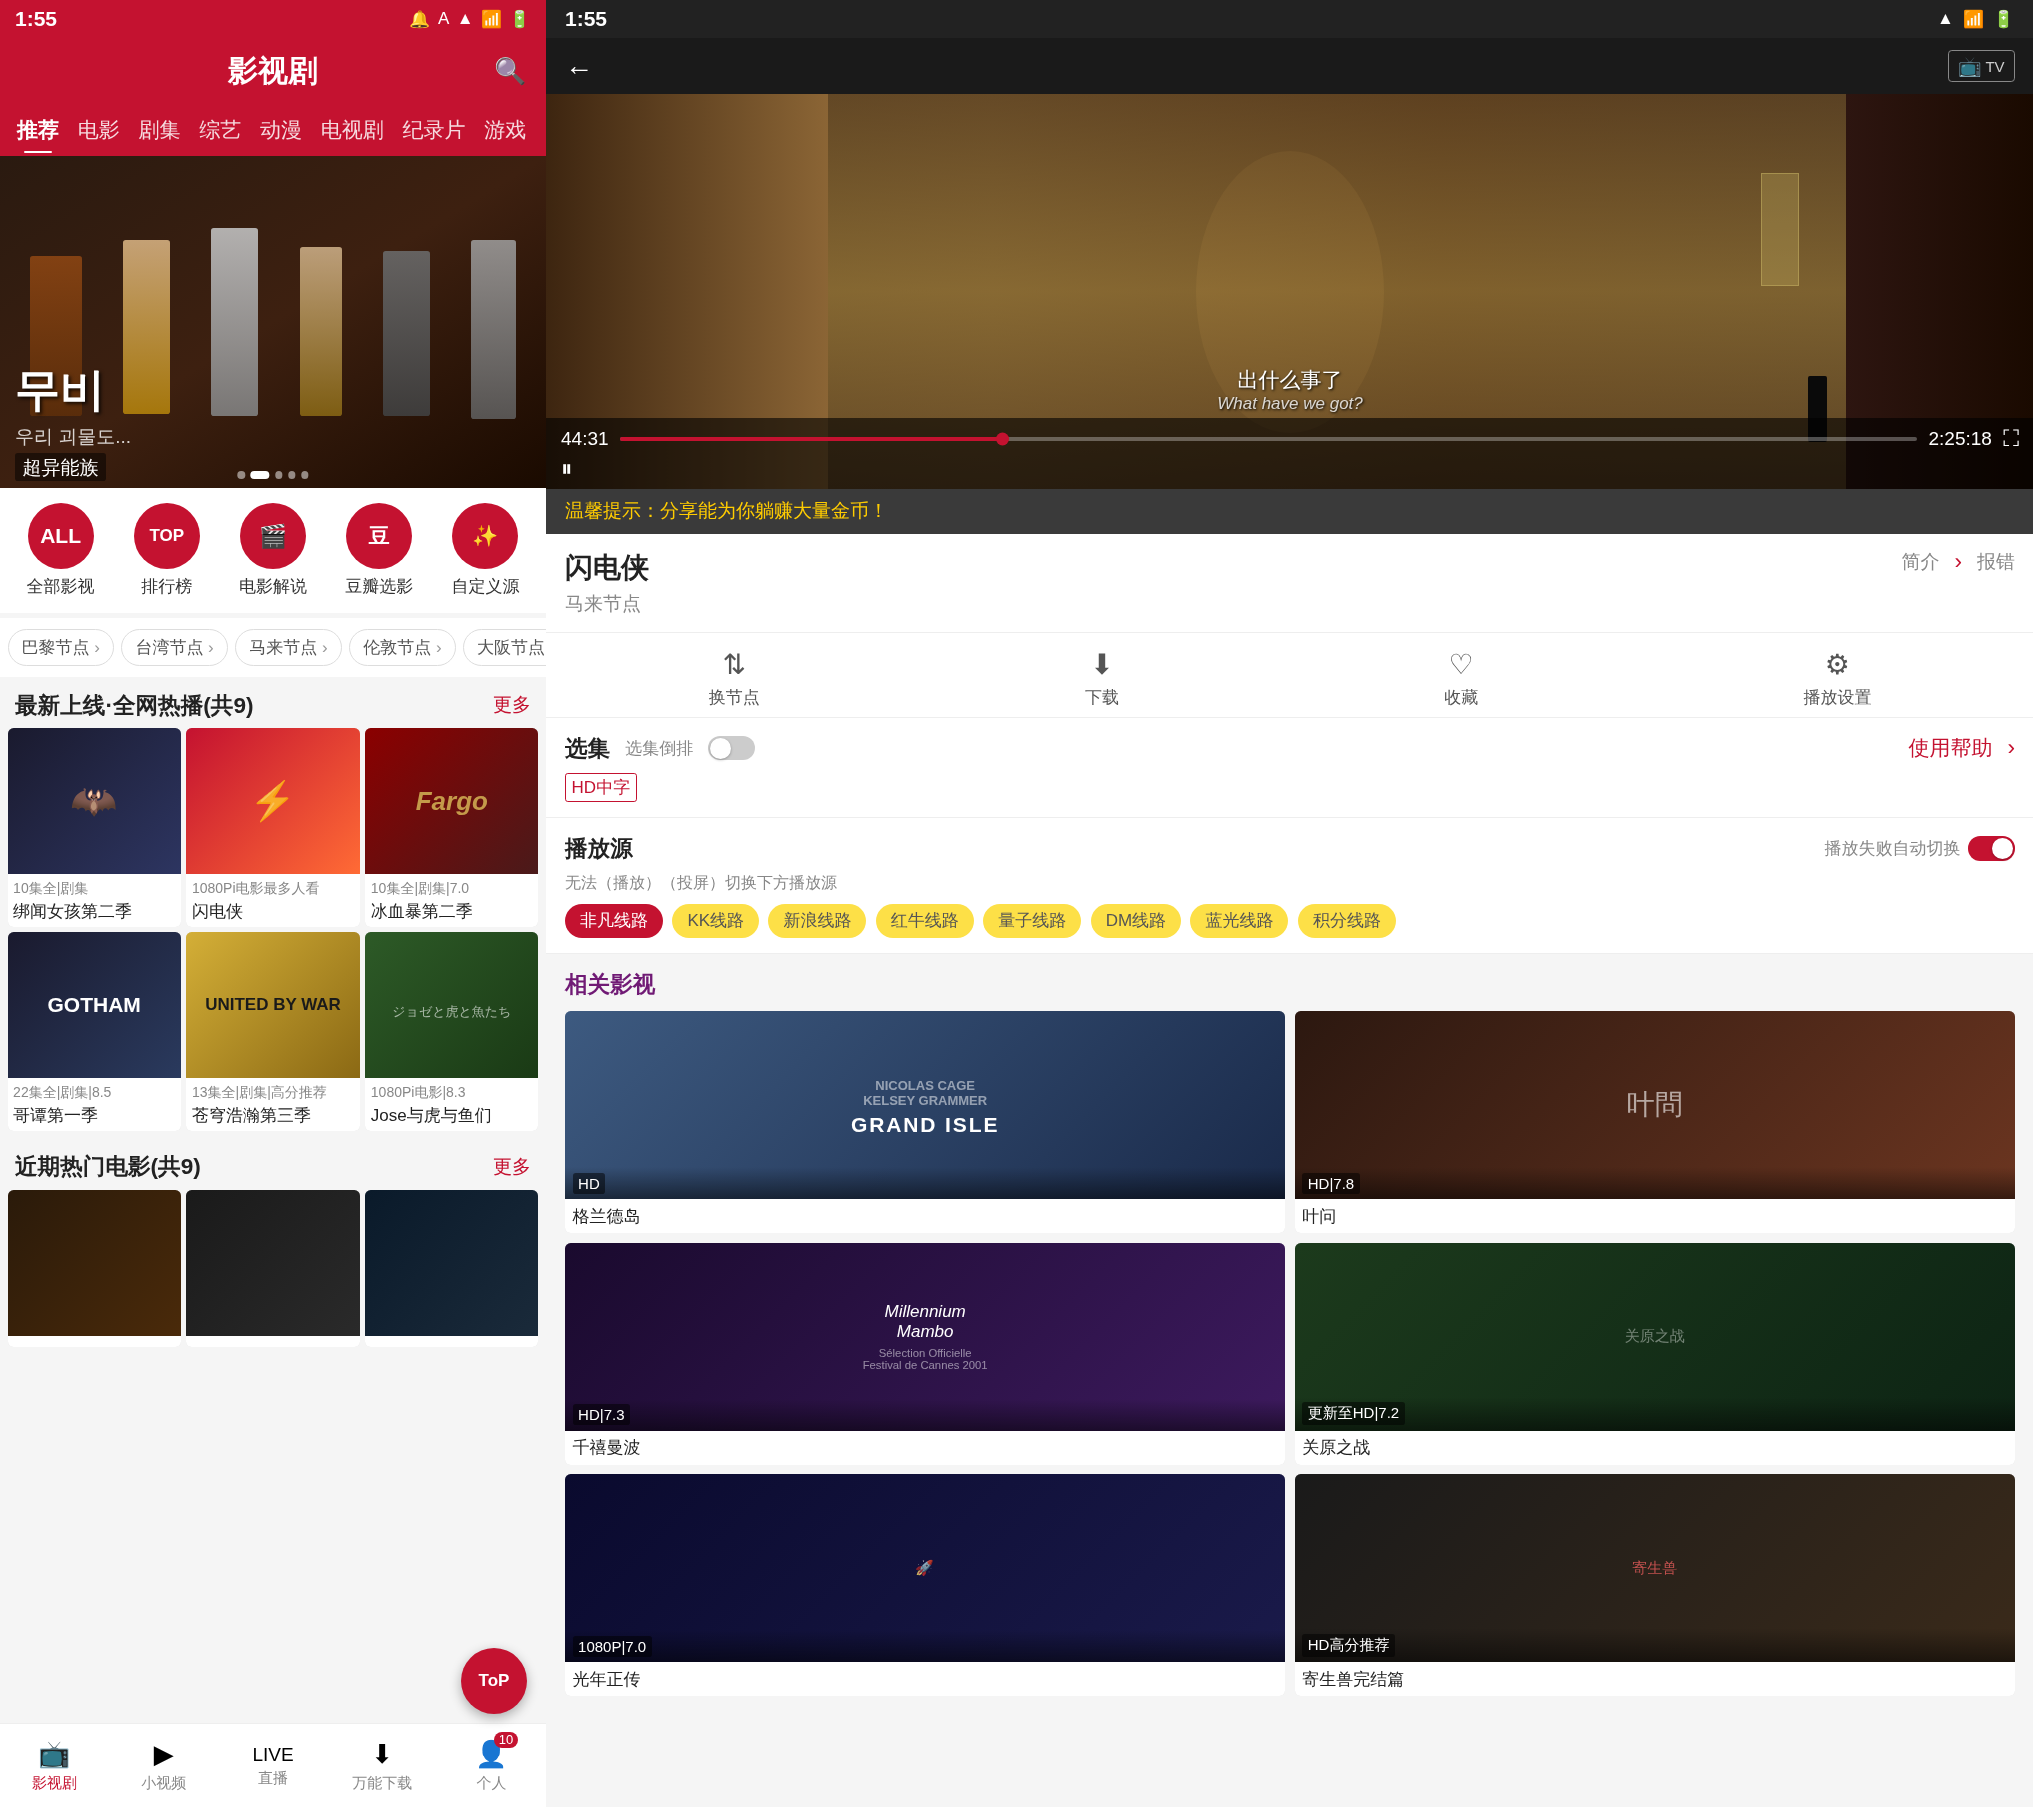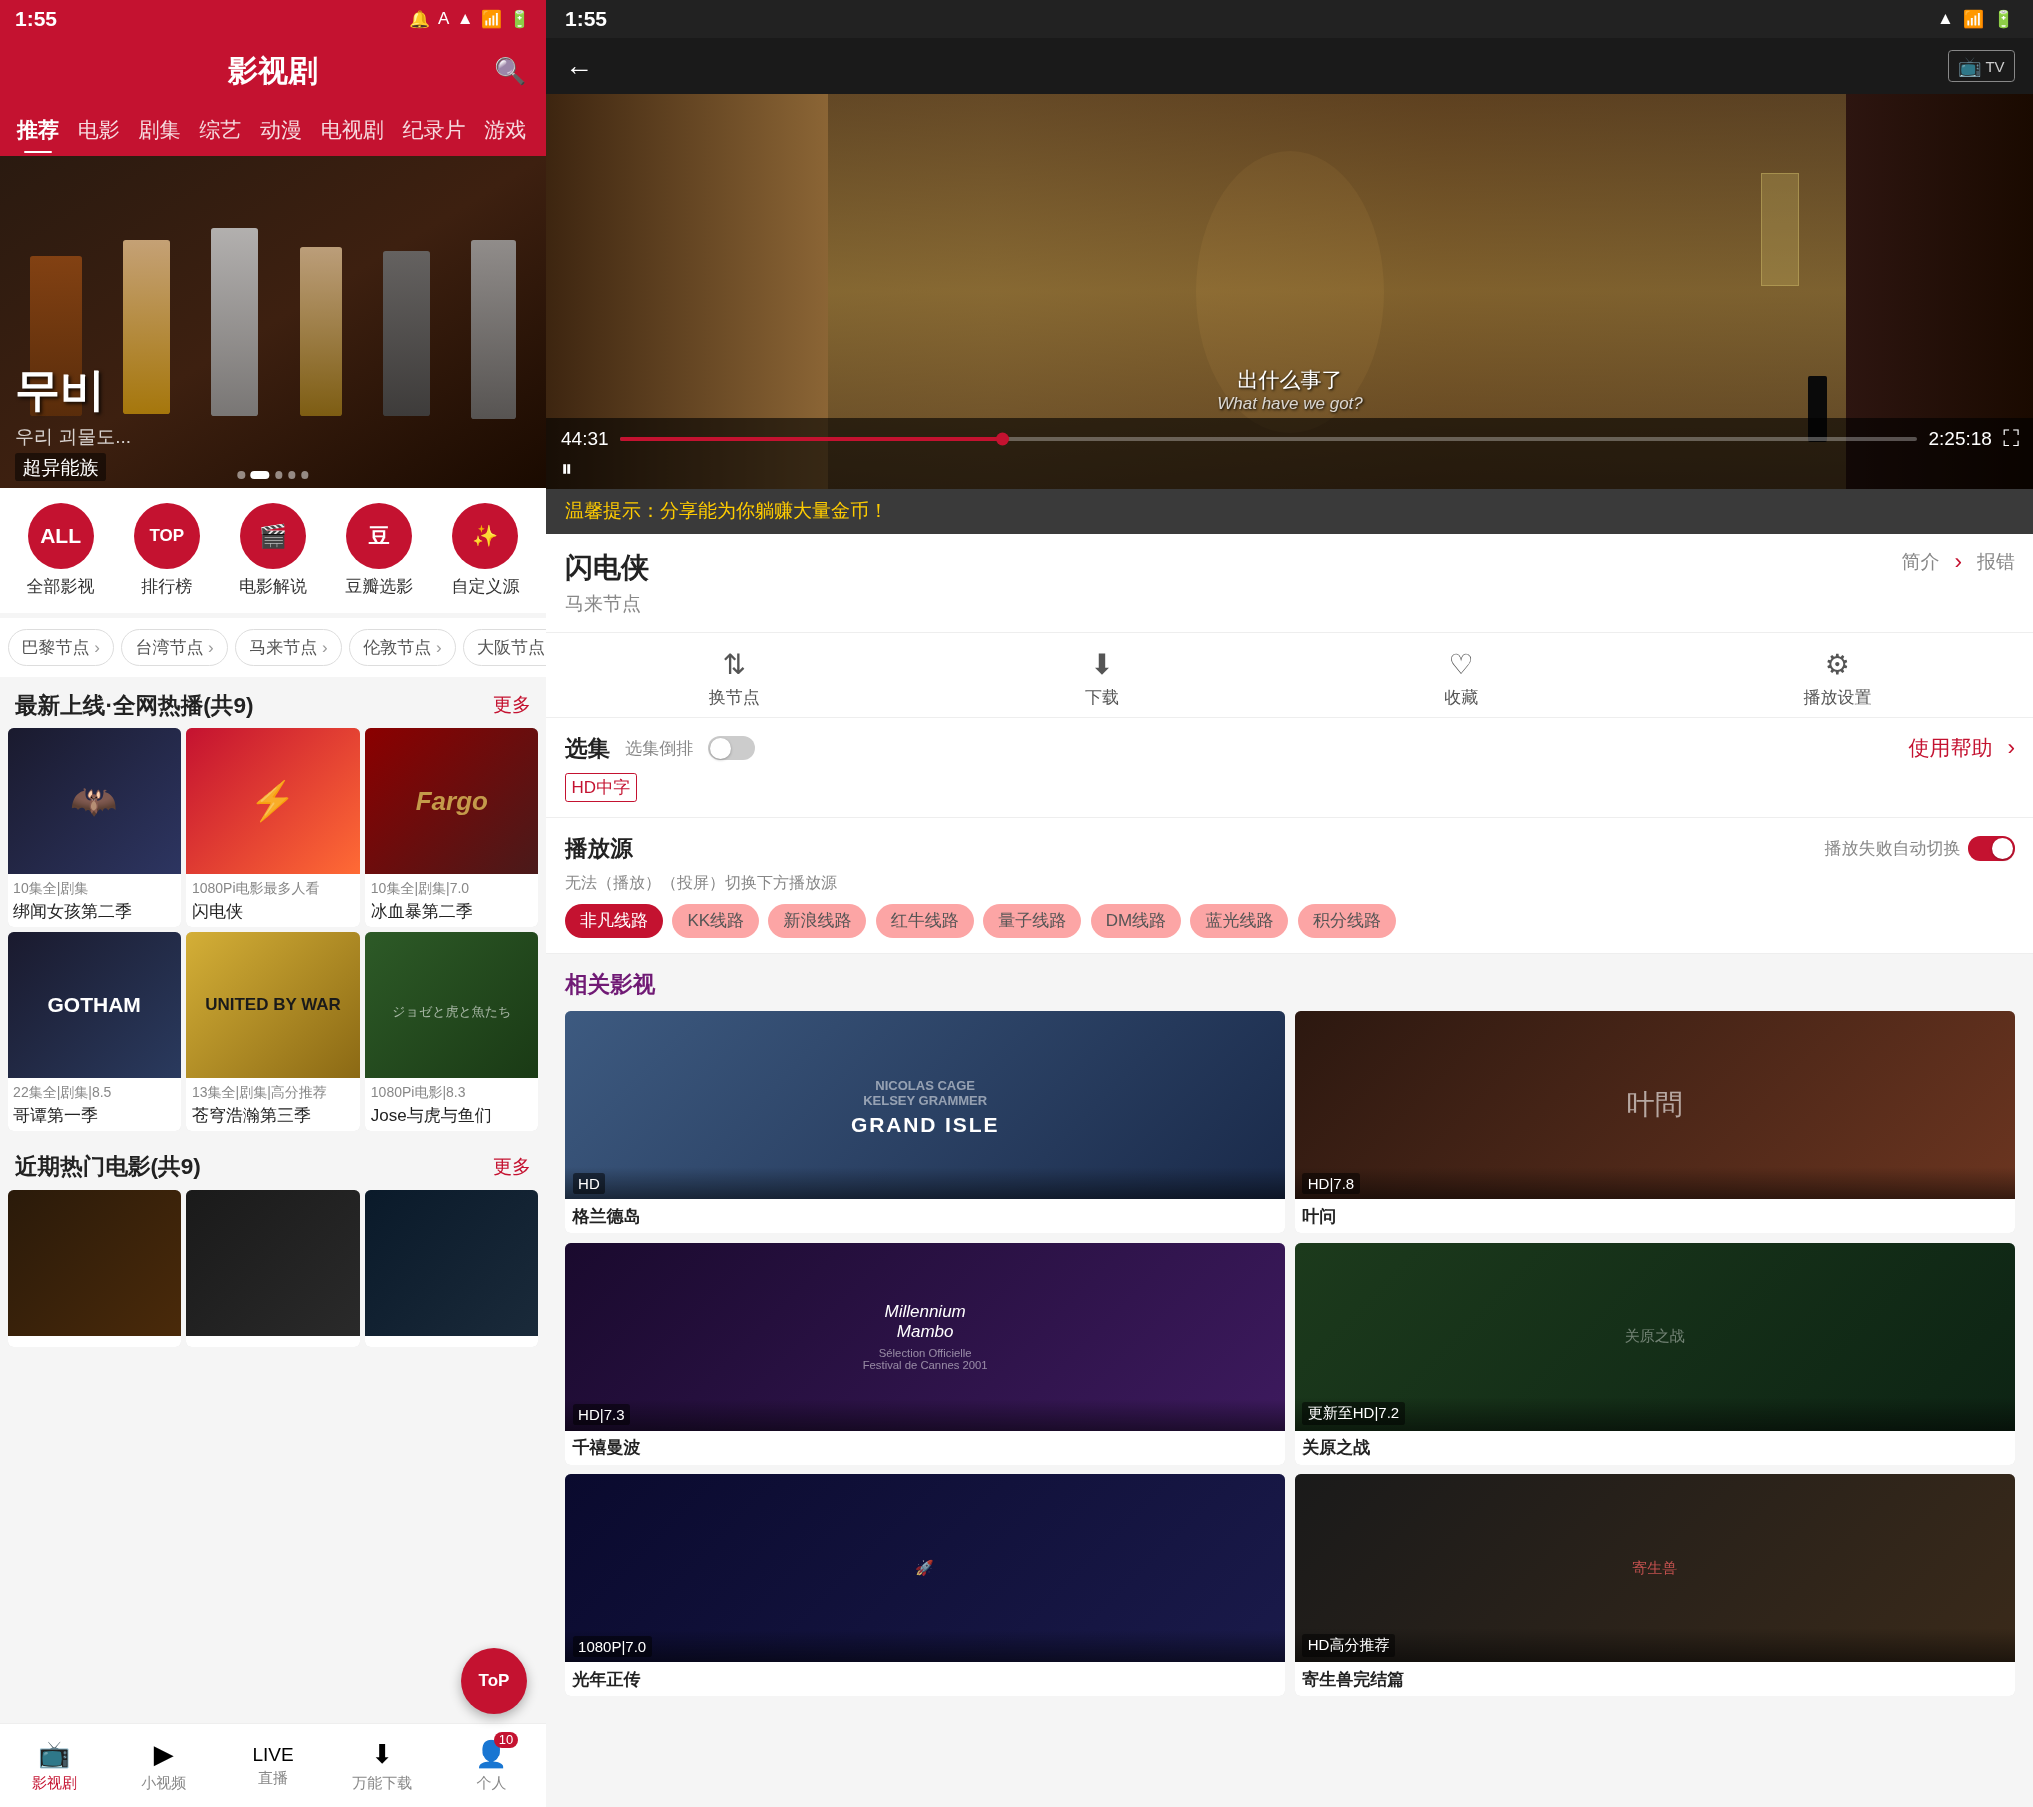--- a/index.html
+++ b/index.html
@@ -621,21 +621,21 @@
       padding: 5.6px 15px;
       border-radius: 19px;
       font-size: 17px;
       cursor: pointer;
     }
     .source-node.active {
       background: #c41230;
       color: white;
     }
     .source-node.inactive {
-      background: #fca5a5;
+      background: #fde047;
       color: #555;
     }
 
     
     .related-section {
       background: #f5f5f5;
       padding: 15px 19px 7.5px;
       flex: 1;
     }
     .related-title {
@@ -680,21 +680,20 @@
       padding: 1.9px 5.6px;
       border-radius: 2.8px;
     }
     .related-info {
       padding: 5.6px 7.5px;
       background: white;
     }
     .related-name {
       font-size: 17px;
       color: #222;
-      font-weight: bold;
     }
 
     
     .thumb-gotham { background: linear-gradient(135deg, #1a1a2e, #2d3561); }
     .thumb-flash { background: linear-gradient(135deg, #c41230, #ff6b35); }
     .thumb-gran { background: linear-gradient(135deg, #3d5a80, #1a2a4a); }
 
     
     .banner-collage {
       width: 100%;

